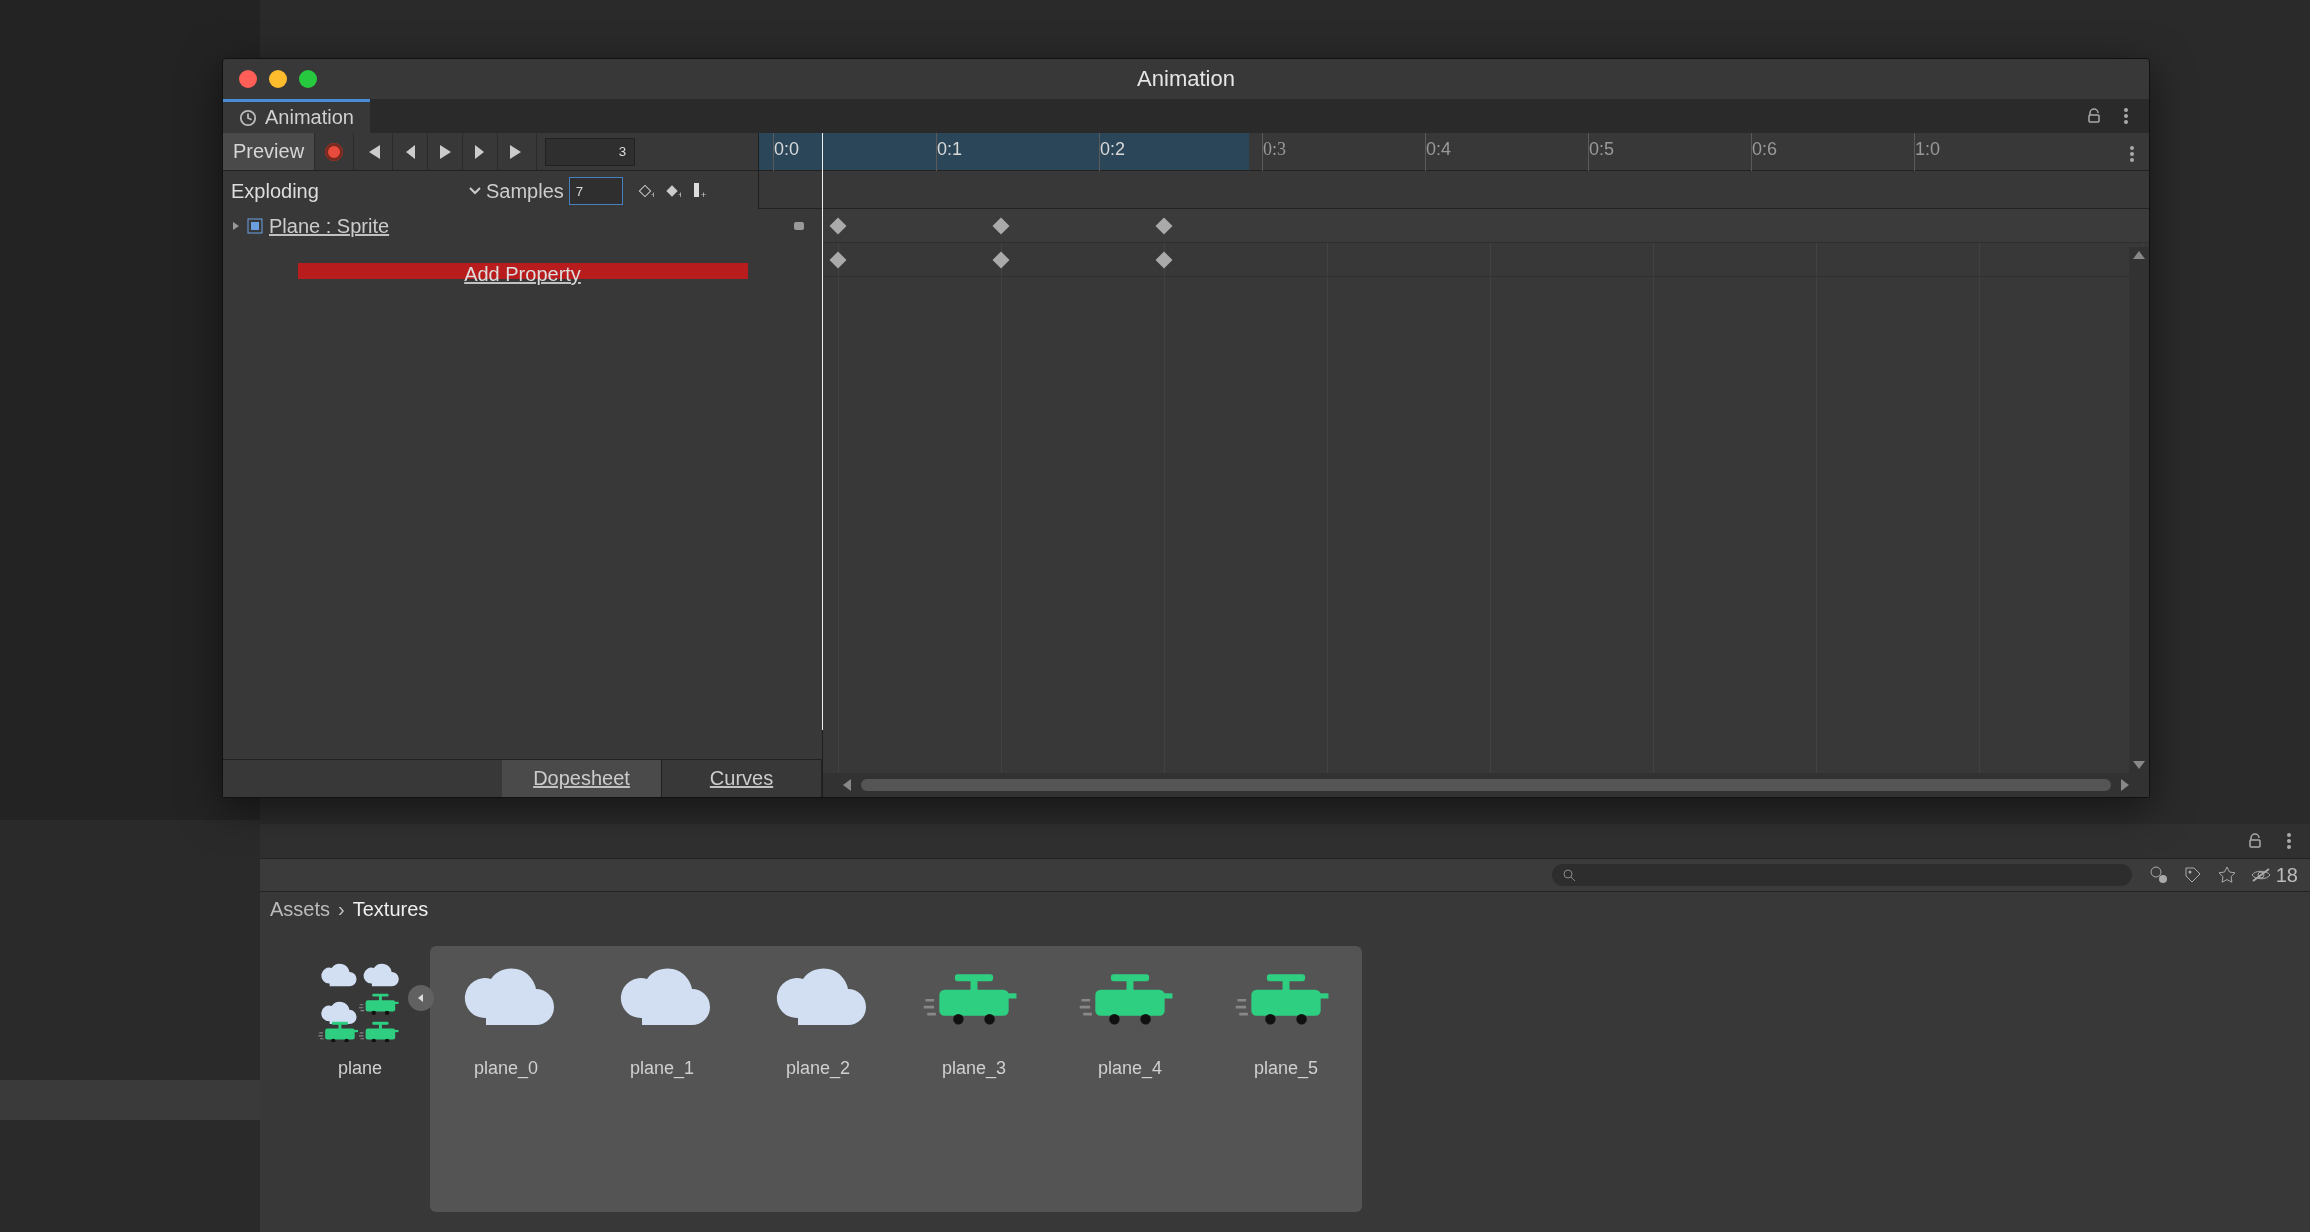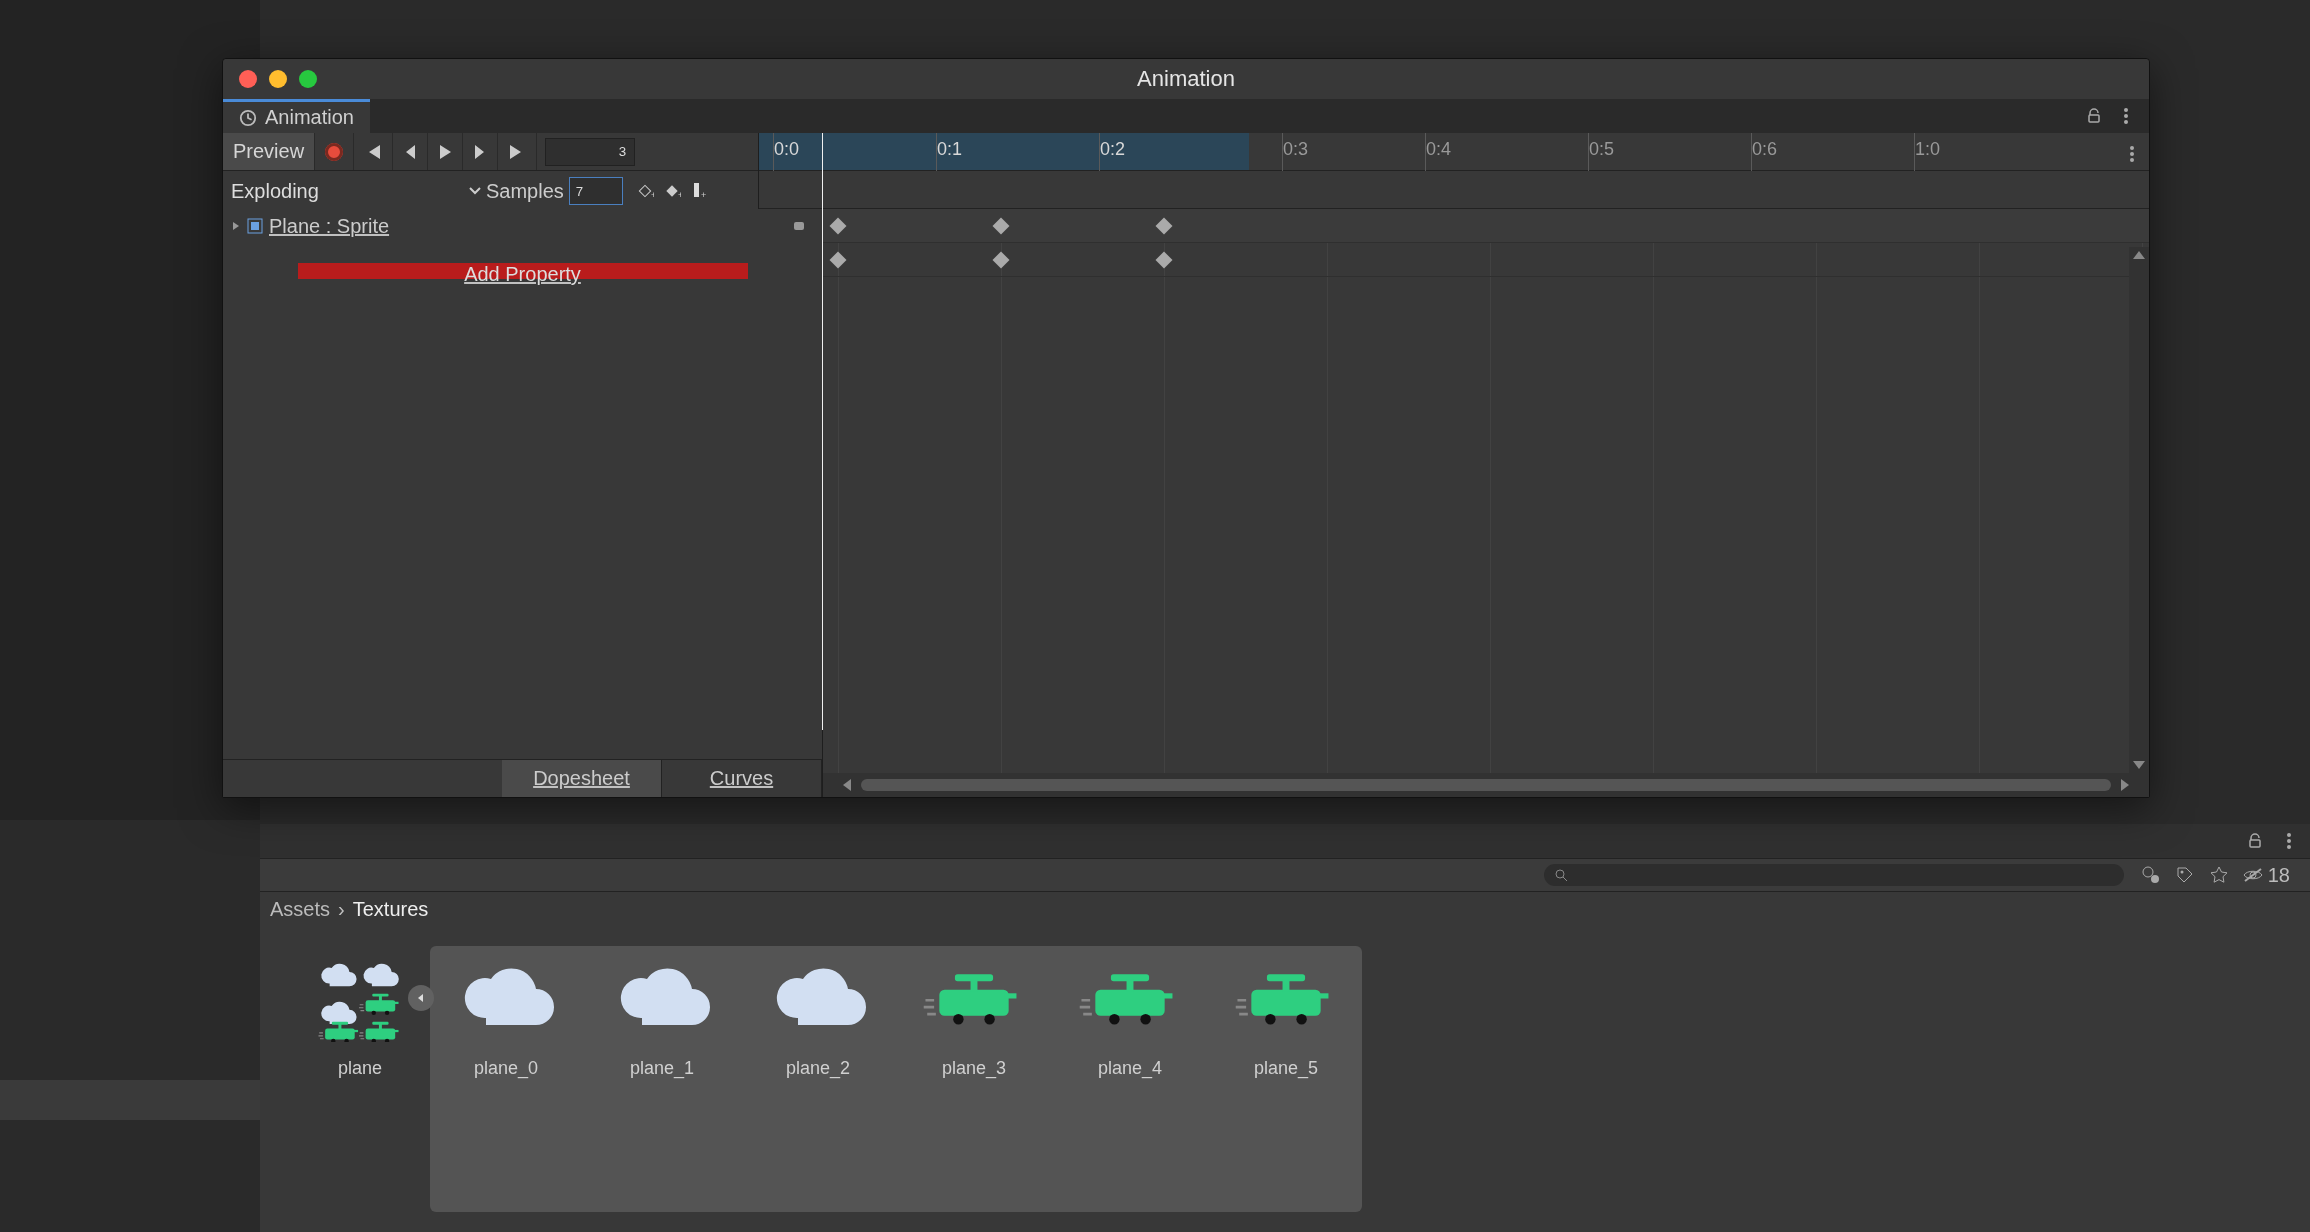--- a/index.html
+++ b/index.html
@@ -61,21 +61,21 @@
 .vgrid { position:absolute; top:0; bottom:0; width:1px; background:#424242; }
 .hscroll { height:24px; background:#323232; display:flex; align-items:center; padding:0 20px;}
 .hthumb { height:12px; background:#555; border-radius:6px;}
 .tri { width:0;height:0;border-style:solid;}
 .vscroll { position:absolute; right:0; top:38px; bottom:24px; width:20px; background:#323232; display:flex; flex-direction:column; align-items:center; justify-content:space-between; padding:4px 0;}
 
 .marker { width:10px; height:8px; background:#999; border-radius:2px; display:inline-block;}
 
 
 .proj-tabrow { position:absolute; left:260px; right:0; top:824px; height:34px; background:#303030; display:flex; align-items:center; justify-content:flex-end; padding-right:10px; gap:12px;}
-.proj-toolbar { position:absolute; left:260px; right:0; top:858px; height:34px; background:#3b3b3b; border-top:1px solid #222; border-bottom:1px solid #222; display:flex; align-items:center; padding:0 20px; gap:16px;}
+.proj-toolbar { position:absolute; left:260px; right:0; top:858px; height:34px; background:#3b3b3b; border-top:1px solid #222; border-bottom:1px solid #222; display:flex; align-items:center; padding:0 12px; gap:16px;}
 .search { flex:0 0 580px; margin-left:auto; background:#2d2d2d; height:22px; border-radius:11px; display:flex; align-items:center; padding:0 10px; color:#888; font-size:16px;}
 .filter-icons { display:flex; gap:12px; align-items:center; color:#aaa;}
 .breadcrumb { position:absolute; left:260px; right:0; top:892px; height:34px; display:flex; align-items:center; padding:0 10px; gap:8px; background:#383838;}
 .bc-item { color:#bbb;} .bc-item.active{ color:#eee; font-weight:400;}
 .assets-area { position:absolute; left:260px; right:0; top:926px; bottom:0; background:#383838; padding:20px 30px; display:flex; gap:0;}
 .asset { width:140px; display:flex; flex-direction:column; align-items:center; gap:8px;}
 .thumb { width:104px; height:104px; display:flex; align-items:center; justify-content:center; position:relative;}
 .asset-sel-group { background:#545454; border-radius:6px; padding:0px 6px; display:flex; gap:16px;}
 .asset-lbl { font-size:18px; color:#d0d0d0;}
 .expand-badge { position:absolute; left:-18px; top:50%; transform:translateY(-50%); width:26px; height:26px; border-radius:50%; background:#616161; display:flex; align-items:center; justify-content:center; color:#ccc;}
@@ -188,21 +188,21 @@
           </div>
       </div>
     </div>
     <div style="flex:1; position:relative;">
       <div class="timeline-ruler">
         <div class="ruler-shade" style="width:490px;"></div>
         <div class="ruler-ticks" id="ruler-ticks">
             <div class="rlabel lit" style="left: 15px;">0:0</div>
             <div class="rlabel lit" style="left: 178px;">0:1</div>
             <div class="rlabel lit" style="left: 341px;">0:2</div>
-            <div class="rlabel" style="left: 524px;">0:3</div>
+            <div class="rlabel" style="left: 504px; font-family: Liberation Serif, serif;">0:3</div>
             <div class="rlabel" style="left: 667px;">0:4</div>
             <div class="rlabel" style="left: 830px;">0:5</div>
             <div class="rlabel" style="left: 993px;">0:6</div>
             <div class="rlabel" style="left: 1156px;">1:0</div>
           </div>
         <div class="playhead" style="left:63px;"></div>
         <div style="position:absolute;right:6px;top:10px" class="icon-btn">
             <svg width="4" height="16">
               <circle cx="2" cy="2" r="2" fill="#aaa"></circle>
               <circle cx="2" cy="8" r="2" fill="#aaa"></circle>

